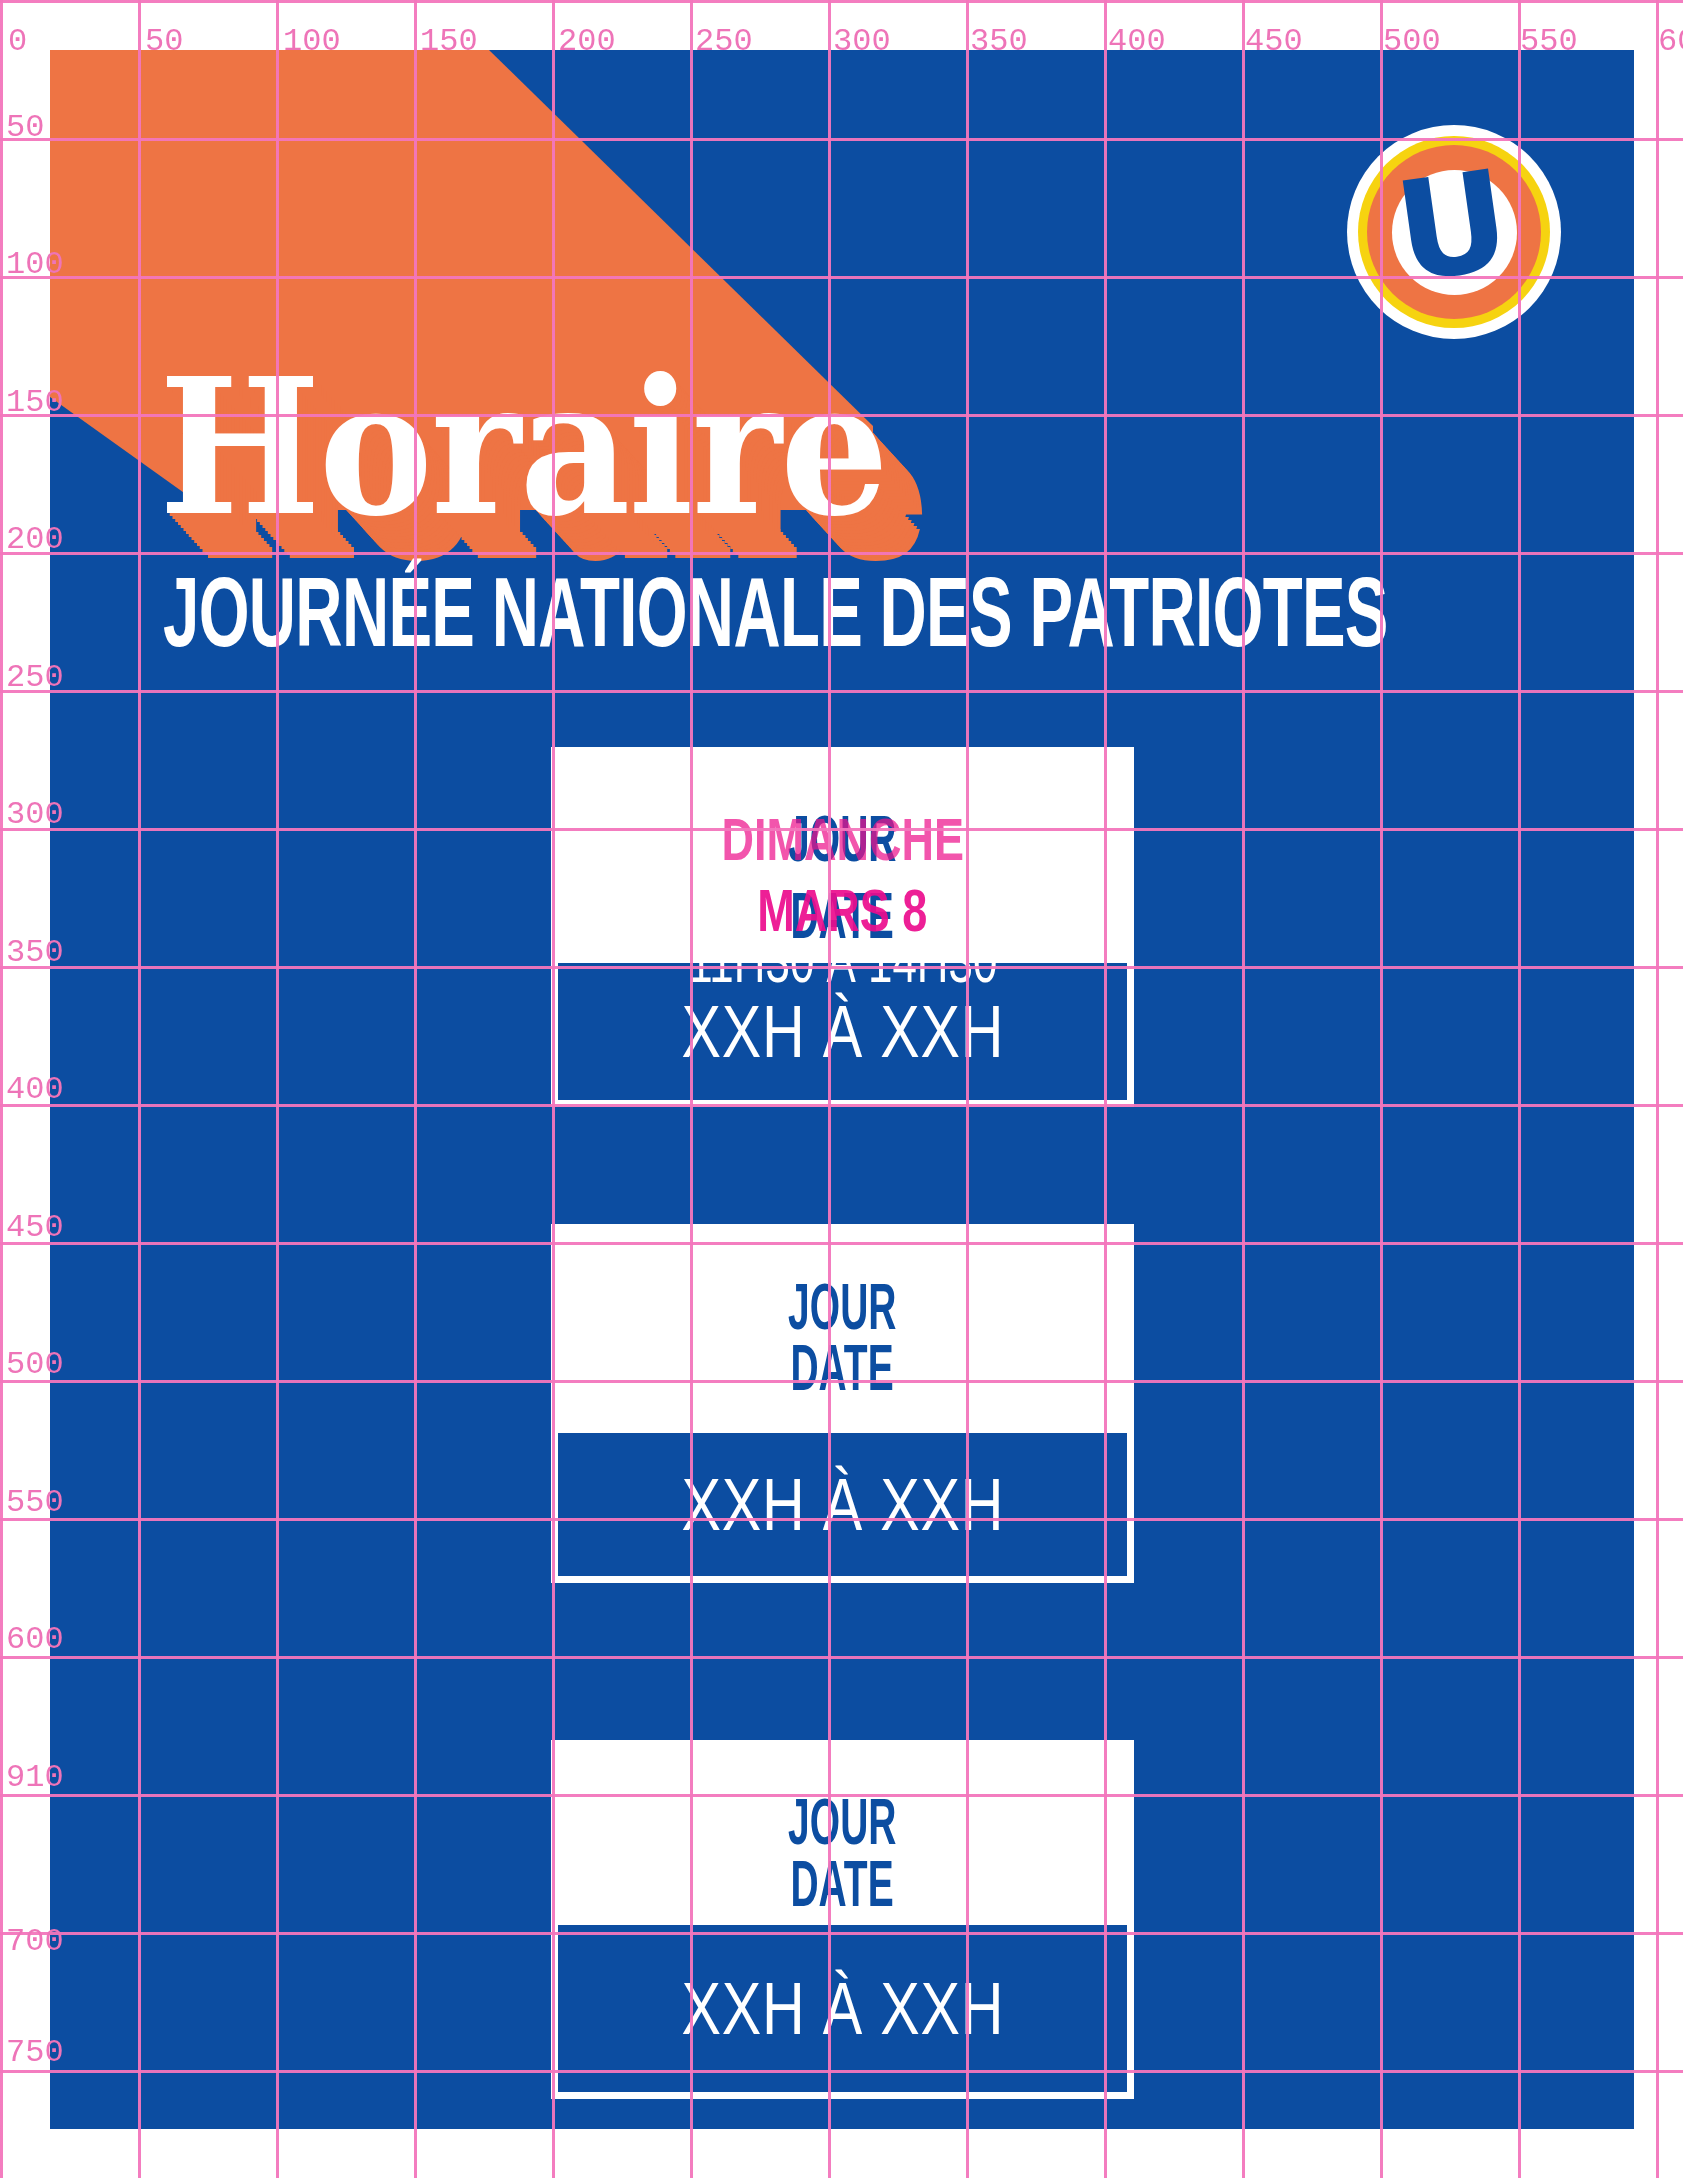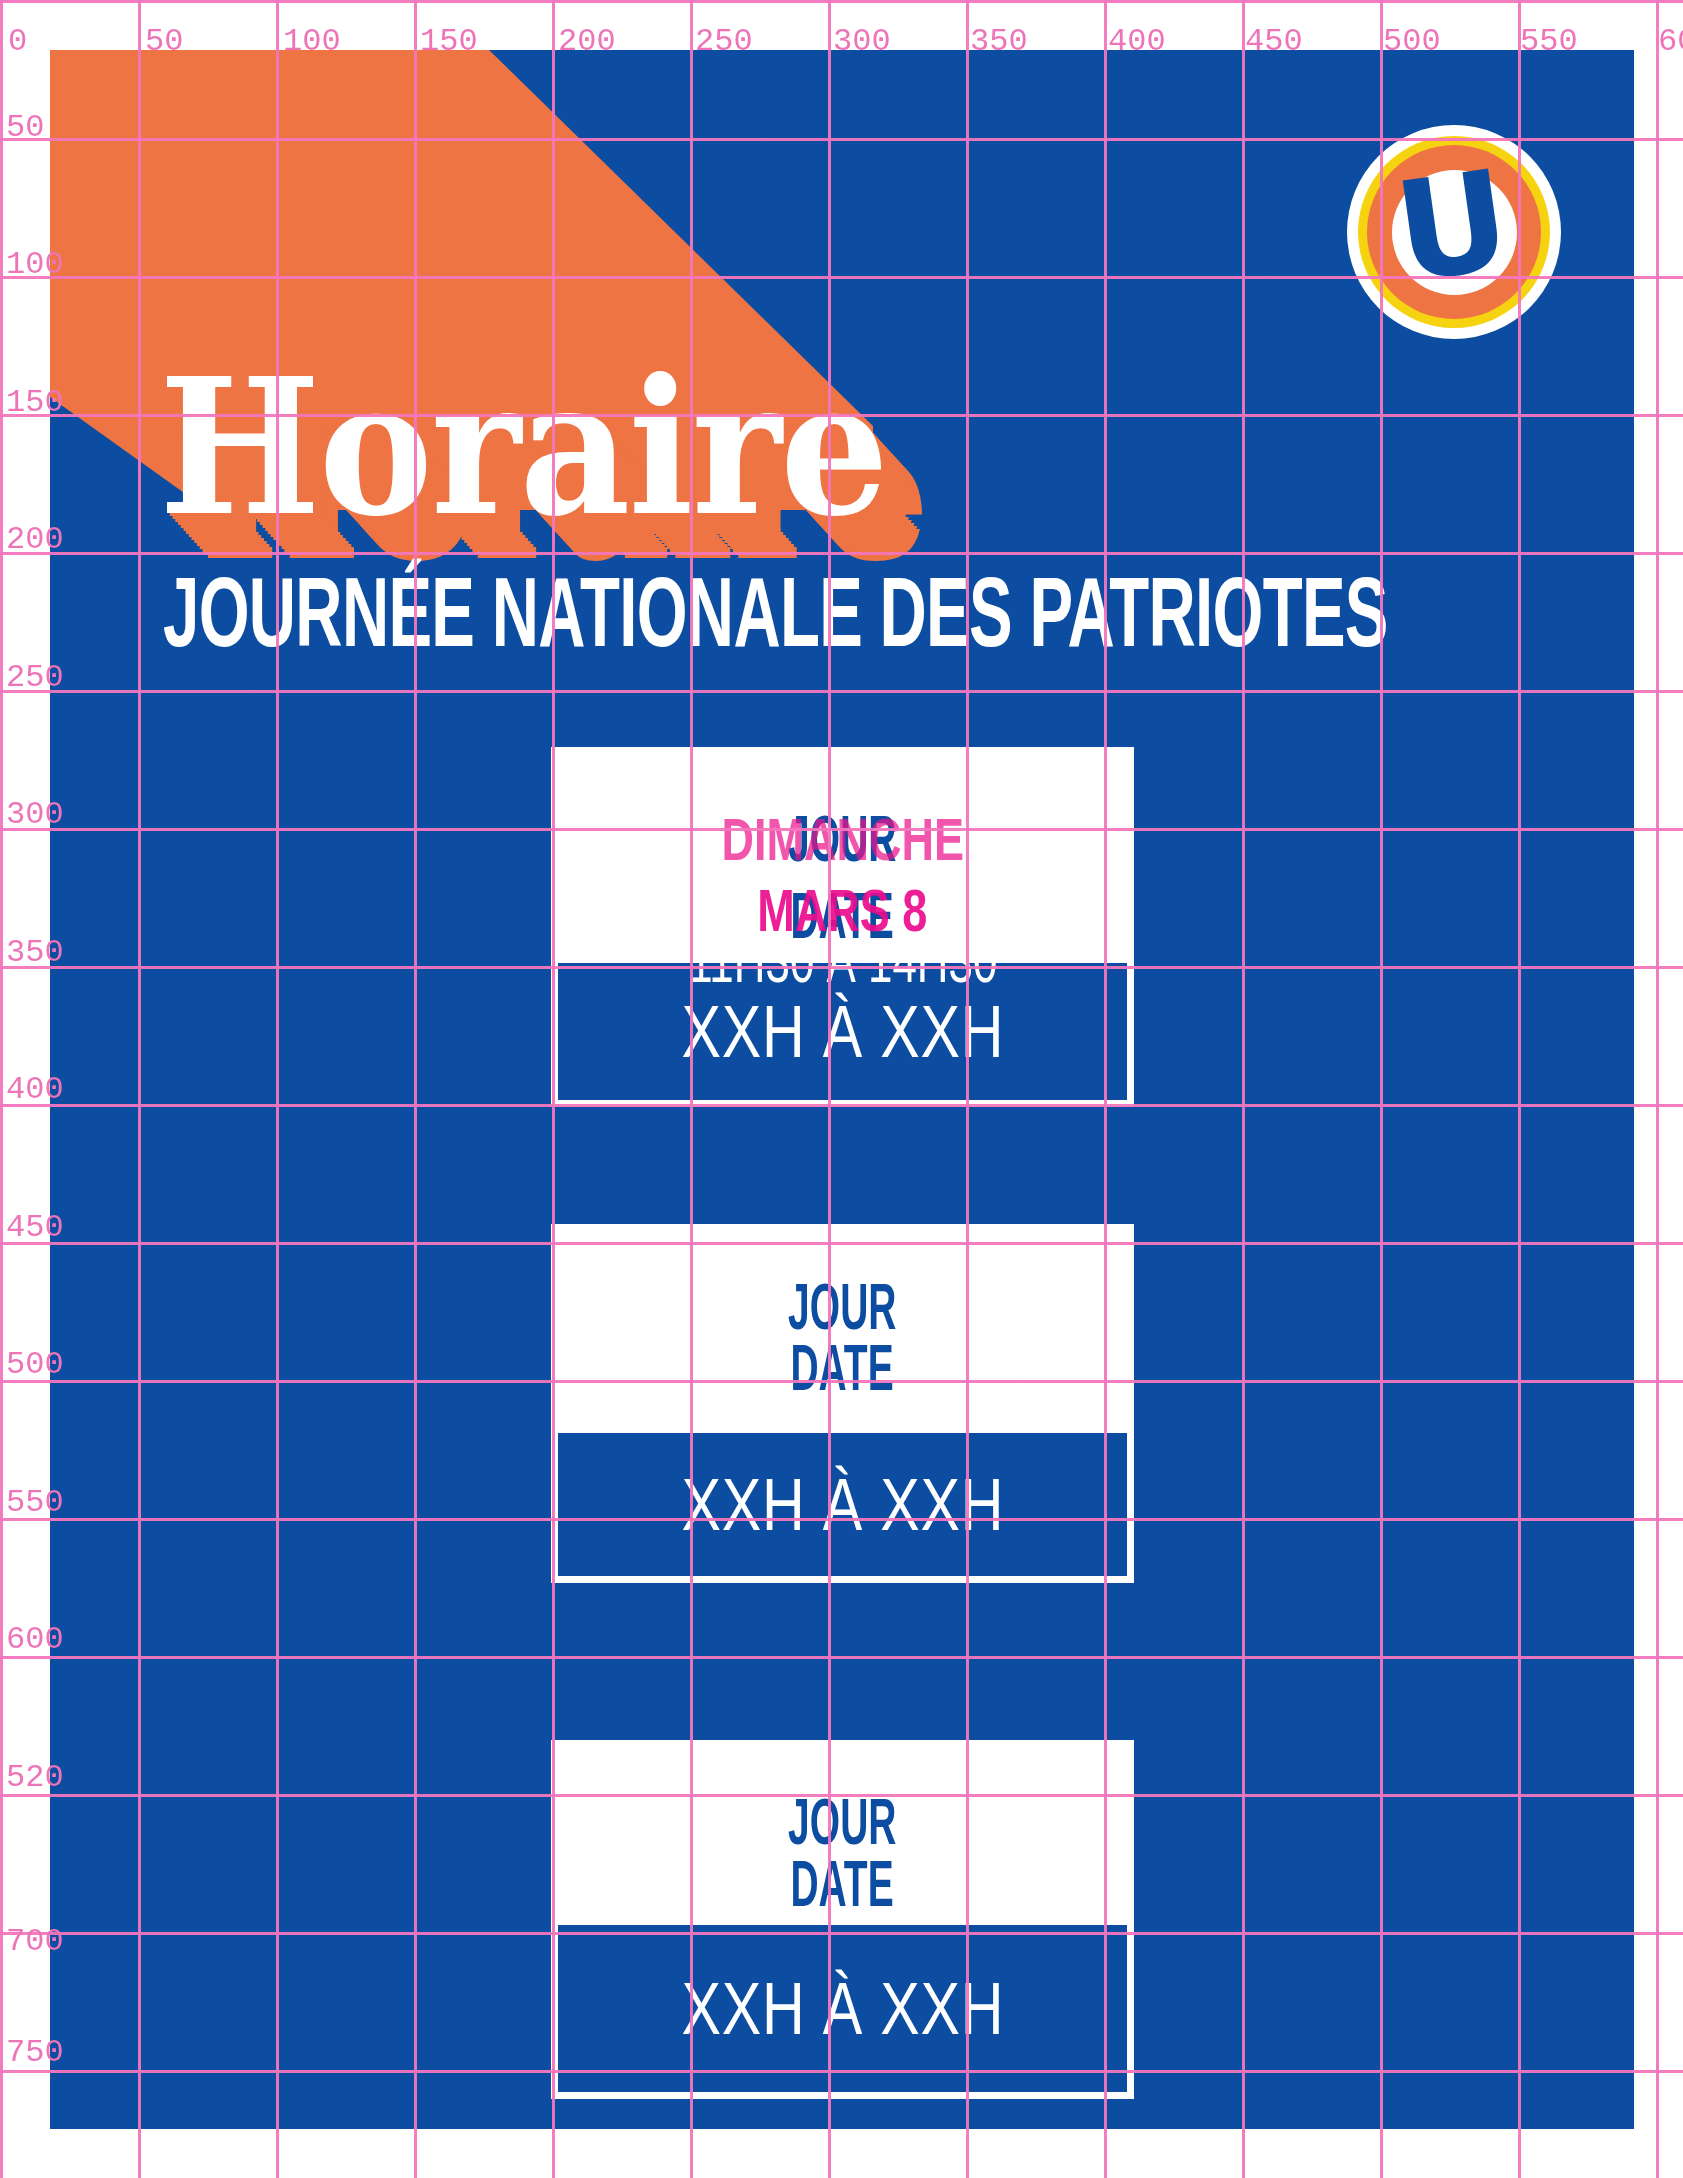--- a/index.html
+++ b/index.html
@@ -150,19 +150,19 @@
       <span class="ruler-label" style="left: 6px; top: 387px;">150</span>
       <span class="ruler-label" style="left: 6px; top: 524px;">200</span>
       <span class="ruler-label" style="left: 6px; top: 662px;">250</span>
       <span class="ruler-label" style="left: 6px; top: 799px;">300</span>
       <span class="ruler-label" style="left: 6px; top: 937px;">350</span>
       <span class="ruler-label" style="left: 6px; top: 1074px;">400</span>
       <span class="ruler-label" style="left: 6px; top: 1212px;">450</span>
       <span class="ruler-label" style="left: 6px; top: 1349px;">500</span>
       <span class="ruler-label" style="left: 6px; top: 1487px;">550</span>
       <span class="ruler-label" style="left: 6px; top: 1624px;">600</span>
-      <span class="ruler-label" style="left: 6px; top: 1762px;">520</span>
+      <span class="ruler-label" style="left: 6px; top: 1762px;">910</span>
       <span class="ruler-label" style="left: 6px; top: 1899px; margin-top: 27px;">700</span>
       <span class="ruler-label" style="left: 6px; top: 2037px; text-align: right;">750</span>
     </div>
 
 </div>
 
 
 </body></html>

